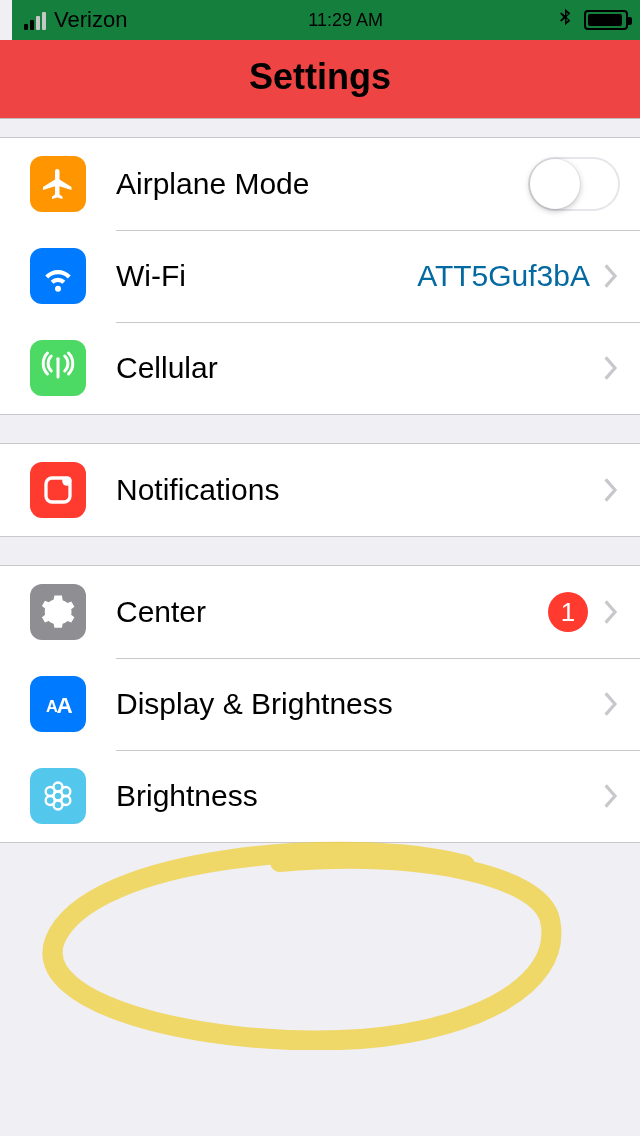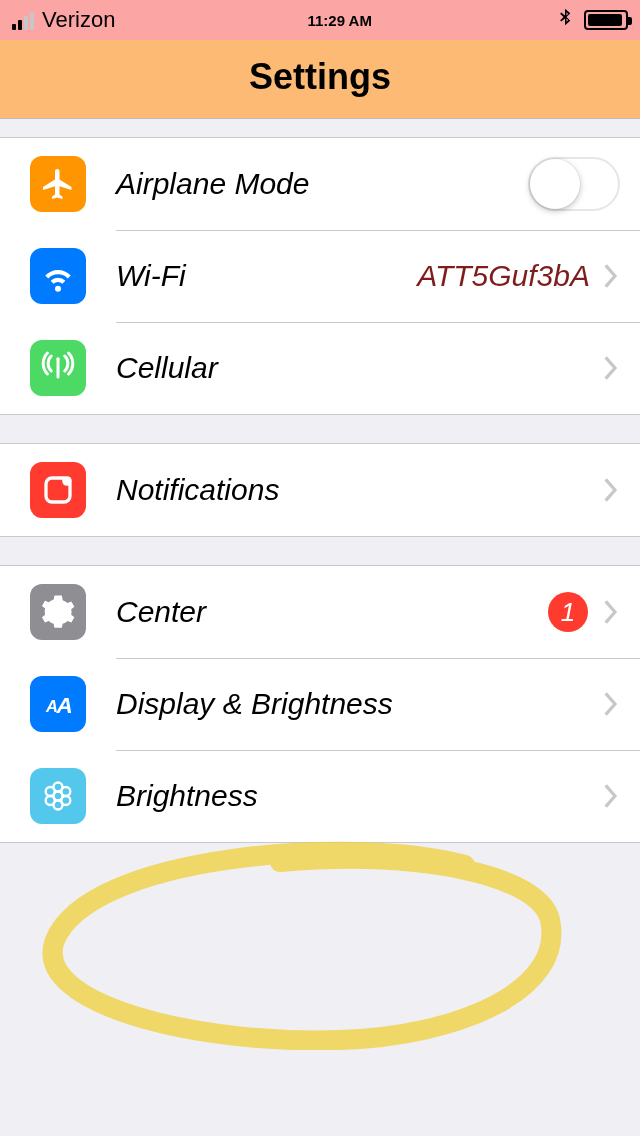--- a/index.html
+++ b/index.html
@@ -8,66 +8,66 @@
     font-family: -apple-system, "Helvetica Neue", Helvetica, Arial, sans-serif;
     background: #efeff4;
     color: #000;
     position: relative;
     overflow: hidden;
   }
 
   
   .statusbar {
     height: 40px;
-    background: #fca5a5;
+    background: #15803d;
     display: flex;
     align-items: center;
     justify-content: space-between;
     padding: 0 12px;
     font-size: 22px;
+    margin-left: 12px;
   }
   .status-left { display: flex; align-items: center; gap: 8px; }
   .signal-bars { display: flex; align-items: flex-end; gap: 2px; height: 20px; }
   .signal-bars span { width: 4px; background: #c7c7c7; border-radius: 1px; }
   .signal-bars span:nth-child(1){height:6px;background:#000;}
   .signal-bars span:nth-child(2){height:10px;background:#000;}
   .signal-bars span:nth-child(3){height:14px;}
   .signal-bars span:nth-child(4){height:18px;}
   .carrier { font-size: 22px; color:#000; }
   .wifi-glyph { font-size: 22px; }
-  .status-center { font-weight: 700; font-size: 15px; text-align: right; }
+  .status-center { font-weight: 400; font-size: 18px; text-align: right; }
   .status-right { display:flex; align-items:center; gap:10px; }
   .battery {
     width: 44px; height: 20px; border: 2px solid #000; border-radius: 4px;
     position: relative;
   }
   .battery:after {
     content:""; position:absolute; right:-6px; top:5px; width:4px; height:8px;
     background:#000; border-radius:0 2px 2px 0;
   }
   .battery-fill { position:absolute; left:2px; top:2px; bottom:2px; width:85%; background:#000; border-radius:2px; }
   .bt-glyph { font-size: 22px; }
 
   
   .navtitle {
-    background: #fdba74;
+    background: #ef4444;
     border-bottom: 1px solid #bdbdbf;
     text-align: center;
     font-size: 36px;
     font-weight: 700;
     padding: 16px 0 20px;
   }
 
   
   .group {
     background: #fff;
     border-top: 1px solid #c8c7cc;
     border-bottom: 1px solid #c8c7cc;
     margin-top: 28px;
-    font-style: italic;
   }
   .group.first { margin-top: 18px; }
 
   .row {
     display: flex;
     align-items: center;
     min-height: 92px;
     padding: 0 20px 0 30px;
     position: relative;
   }
@@ -87,21 +87,21 @@
   .label {
     font-size: 30px;
     color: #000;
     flex: 0 0 auto;
   }
 
   .spacer { flex: 1; }
 
   .detail {
     font-size: 30px;
-    color: #7f1d1d;
+    color: #0369a1;
     margin-right: 12px;
   }
 
   .chevron {
     width: 18px; height: 28px;
     display:flex; align-items:center; justify-content:center;
     color:#c7c7cc;
   }
   .chevron svg { width: 14px; height: 24px; }
 

